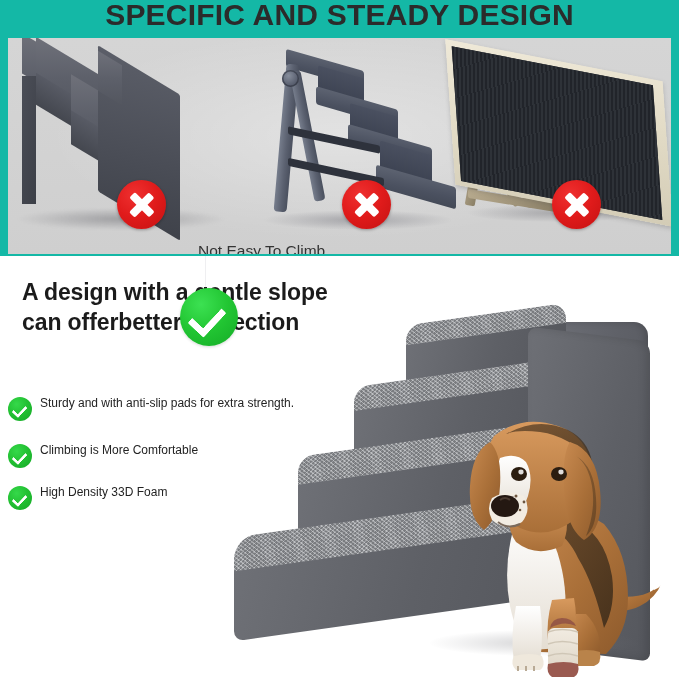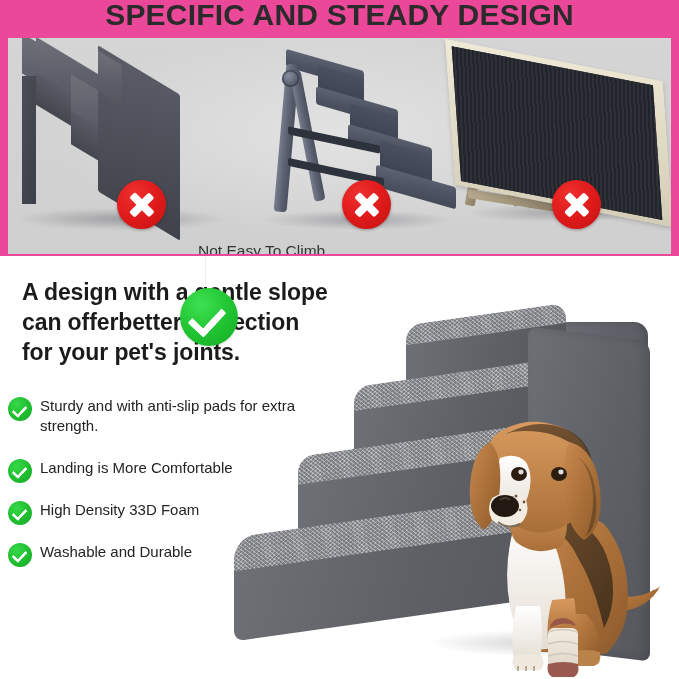--- a/index.html
+++ b/index.html
@@ -1,21 +1,21 @@
 <!DOCTYPE html>
 <html><head>
 <meta charset="utf-8">
 <style>
   html,body{margin:0;padding:0;}
   body{
     width:679px;height:679px;background:#ffffff;overflow:hidden;
     font-family:"Liberation Sans", sans-serif;
     position:relative;
   }
-  .stage{position:absolute;left:0;top:0;width:679px;height:679px;overflow:hidden;background:#ec4899;}
+  .stage{position:absolute;left:0;top:0;width:679px;height:679px;overflow:hidden;background:#14b8a6;}
 
   
   .title{
     position:absolute;left:0;top:-3px;width:679px;height:36px;
     text-align:center;font-size:30px;font-weight:bold;letter-spacing:.2px;
     color:#2b2b2b;line-height:36px;white-space:nowrap;
   }
 
   
   .top-panel{
@@ -115,21 +115,21 @@
   .bullet:nth-child(4),.bullet:nth-child(5){margin-bottom:14px;}
   .chk{
     flex:0 0 auto;width:24px;height:24px;border-radius:50%;margin-right:8px;margin-top:1px;
     background:radial-gradient(circle at 36% 30%, #35d94a 0%, #22c032 48%, #15a827 100%);
     position:relative;
   }
   .chk::before{
     content:"";position:absolute;left:6.5px;top:5.5px;width:6px;height:11px;
     border:solid #fff;border-width:0 3px 3px 0;transform:rotate(43deg);border-radius:1px;
   }
-  .btxt{font-size:15px;line-height:1.32;color:#232323;max-width:288px;}
+  .btxt{font-size:12px;line-height:1.32;color:#232323;max-width:288px;}
 
   
   .bigchk{
     position:absolute;left:408px;top:288px;width:58px;height:58px;border-radius:50%;
     background:radial-gradient(circle at 36% 28%, #3ce152 0%, #22c633 48%, #14ab26 100%);
     z-index:6;box-shadow:0 1px 3px rgba(0,0,0,.16);
   }
   .bigchk::before{
     content:"";position:absolute;left:16px;top:13px;width:15px;height:27px;
     border:solid #fff;border-width:0 7px 7px 0;transform:rotate(43deg);border-radius:2px;
@@ -250,39 +250,34 @@
 
       <div class="side smooth" style="left:300px;top:58px;width:122px;height:320px;border-radius:10px 12px 8px 8px;
                   transform:skewY(7deg);box-shadow:-4px 0 9px rgba(0,0,0,.13) inset;"></div>
     </div>
 
     <div class="bigchk" style="left:180px;top:32px;"></div>
 
     <div class="headline">
       <div>A design with a gentle slope</div>
       <div>can offerbetter protection</div>
-      <div>for your pet's joints.</div>
     </div>
 
     <div class="bullets">
       <div class="bullet">
         <span class="chk"></span>
         <span class="btxt">Sturdy and with anti-slip pads for extra strength.</span>
       </div>
       <div class="bullet">
         <span class="chk"></span>
-        <span class="btxt">Landing is More Comfortable</span>
+        <span class="btxt">Climbing is More Comfortable</span>
       </div>
       <div class="bullet">
         <span class="chk"></span>
         <span class="btxt">High Density 33D Foam</span>
-      </div>
-      <div class="bullet">
-        <span class="chk"></span>
-        <span class="btxt">Washable and Durable</span>
       </div>
     </div>
 
     <div class="floorshadow" style="left:430px;top:374px;"></div>
 
     <div class="dog" style="left:420px;top:144px;">
       <svg width="250" height="279" viewBox="0 0 250 279" xmlns="http://www.w3.org/2000/svg">
         <defs>
           <linearGradient id="furTan" x1="0" y1="0" x2="1" y2="1">
             <stop offset="0%" stop-color="#c88a50"></stop>

